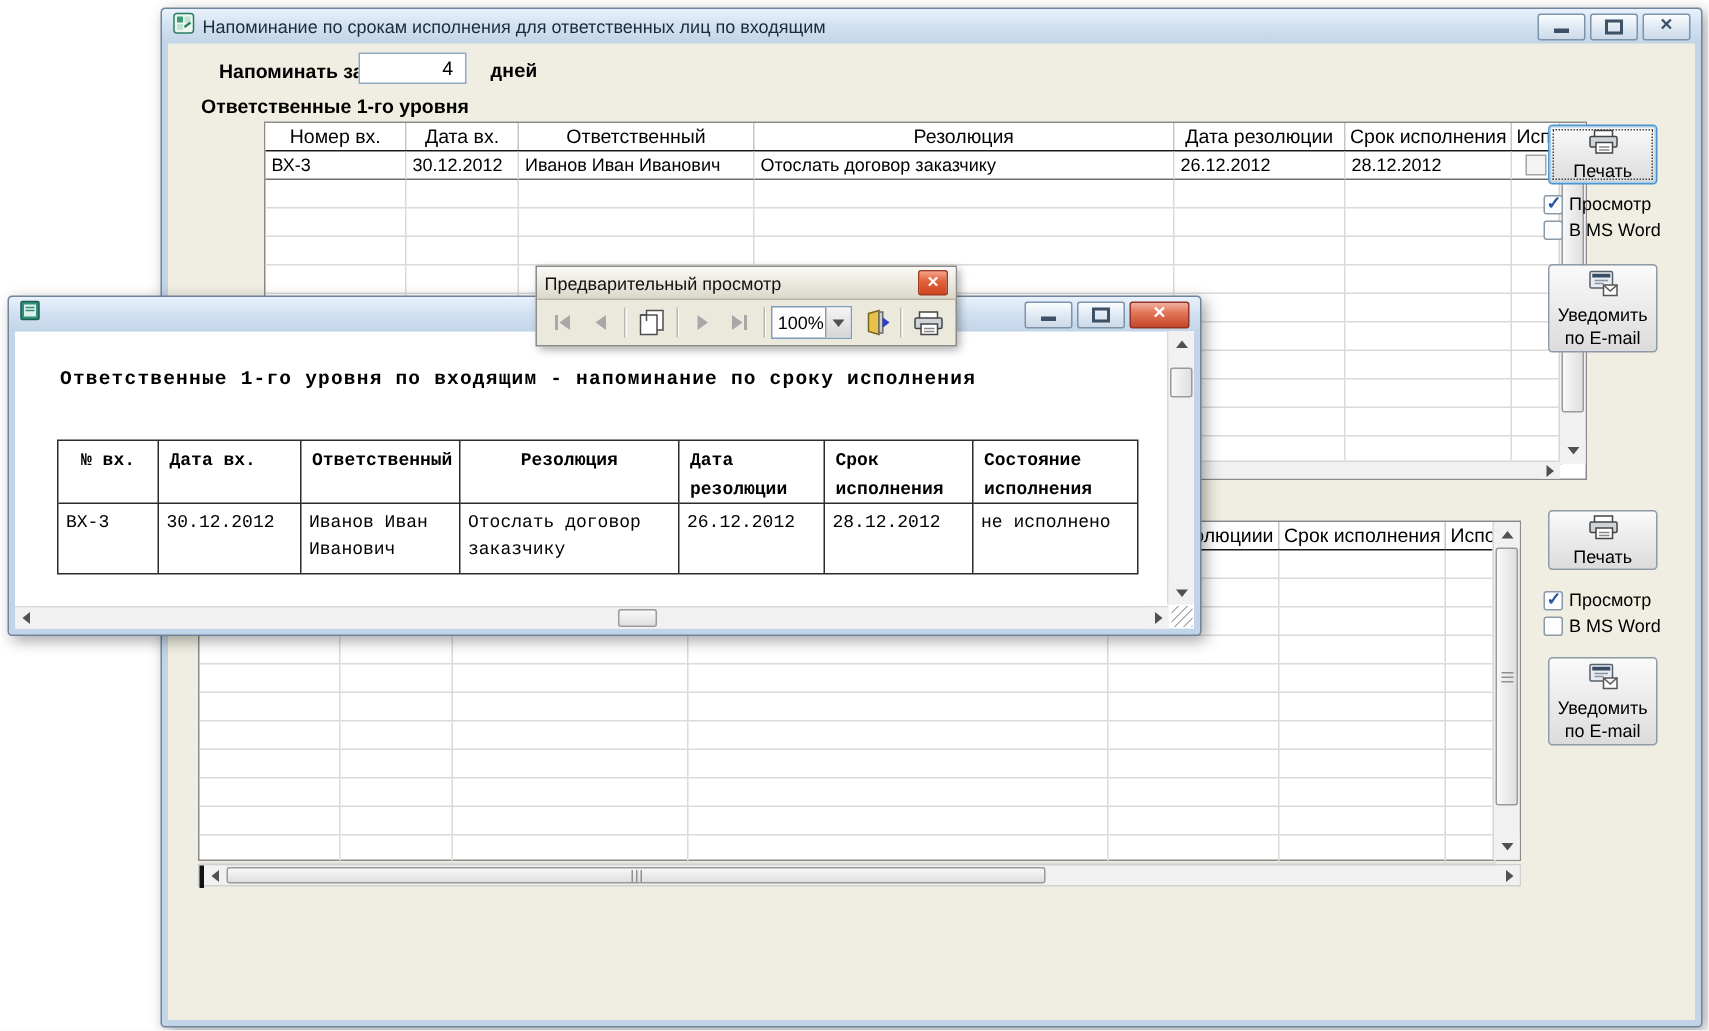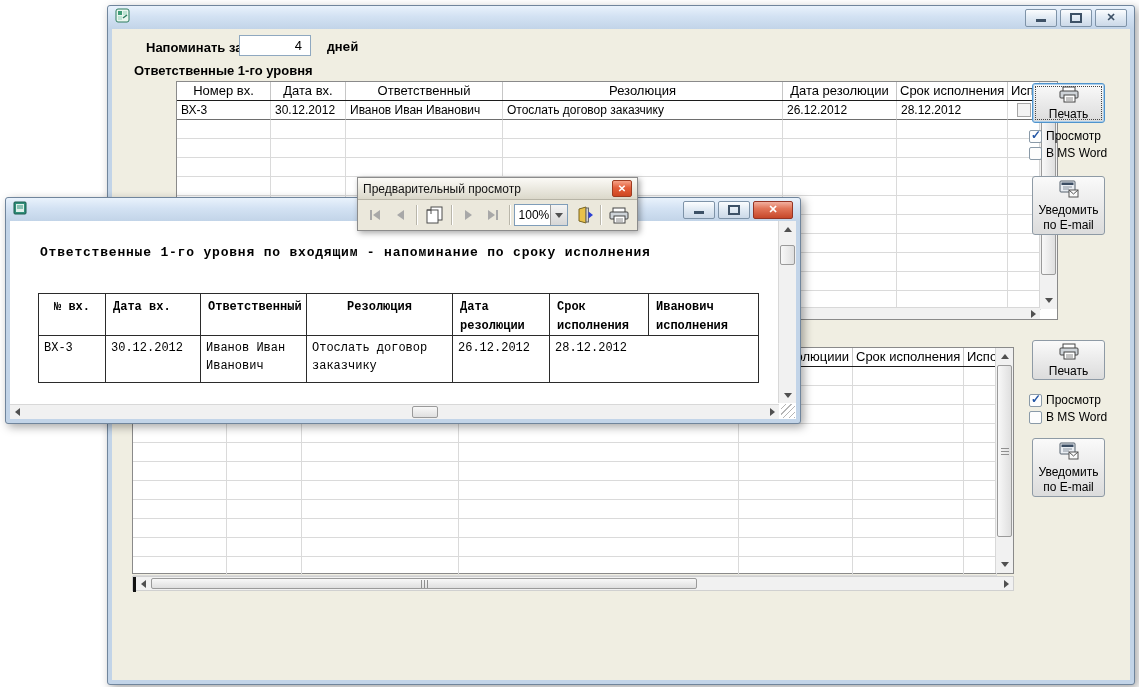--- a/index.html
+++ b/index.html
@@ -110,20 +110,21 @@
     <div class="titlebar">
       <span>
         <svg width="15" height="15">
             <rect x="1" y="1" width="13" height="13" rx="2" fill="#eaf6ef" stroke="#2c7d5f"></rect>
             <rect x="3" y="3" width="4" height="4" fill="#3f9b76"></rect>
             <rect x="8" y="3" width="4" height="4" fill="#bfe3d4"></rect>
             <rect x="3" y="8" width="4" height="4" fill="#bfe3d4"></rect>
             <path d="M8 10 l4 -3" stroke="#2c7d5f" stroke-width="1.5" fill="none"></path>
           </svg>
       </span>
+      <span class="t-title">Напоминание по срокам исполнения для ответственных лиц по входящим</span>
       <span class="winbtns">
         <span class="winbtn">
             <span class="gl-min"></span>
           </span>
         <span class="winbtn">
             <span class="gl-max"></span>
           </span>
         <span class="winbtn">
             <span class="gl-x">✕</span>
           </span>
@@ -496,29 +497,30 @@
     <div class="client">
       <div class="rpt-heading">Ответственные 1-го уровня по входящим - напоминание по сроку исполнения</div>
       <div class="rtable" id="report-table" style="left:28px;top:72px;">
           <div class="rt-row">
             <div class="rt-hc" style="width: 67px; text-align: center;">№ вх.</div>
             <div class="rt-hc" style="width: 95px; text-align: left;">Дата вх.</div>
             <div class="rt-hc" style="width: 106px; text-align: center;">Ответственный</div>
             <div class="rt-hc" style="width: 146px; text-align: center;">Резолюция</div>
             <div class="rt-hc" style="width: 97px; text-align: left;">Дата резолюции</div>
             <div class="rt-hc" style="width: 99px; text-align: left;">Срок исполнения</div>
-            <div class="rt-hc" style="width: 109px; text-align: left;">Иванович исполнения</div>
+            <div class="rt-hc" style="width: 109px; text-align: left;">Состояние исполнения</div>
           </div>
           <div class="rt-row">
             <div class="rt-c" style="width: 67px;">ВХ-3</div>
             <div class="rt-c" style="width: 95px;">30.12.2012</div>
             <div class="rt-c" style="width: 106px;">Иванов Иван Иванович</div>
             <div class="rt-c" style="width: 146px;">Отослать договор заказчику</div>
             <div class="rt-c" style="width: 97px;">26.12.2012</div>
             <div class="rt-c" style="width: 99px;">28.12.2012</div>
+            <div class="rt-c" style="width: 109px;">не исполнено</div>
           </div>
         </div>
       <div class="vscroll" style="right:0;top:0;height:182px;">
         <div class="sb-btn" style="top:0;left:0;right:0;height:16px;">
             <span class="tri tri-up"></span>
           </div>
         <div class="sb-thumb v" style="top:24px;height:20px;"></div>
         <div class="sb-btn" style="bottom:0;left:0;right:0;height:16px;">
             <span class="tri tri-down"></span>
           </div>

